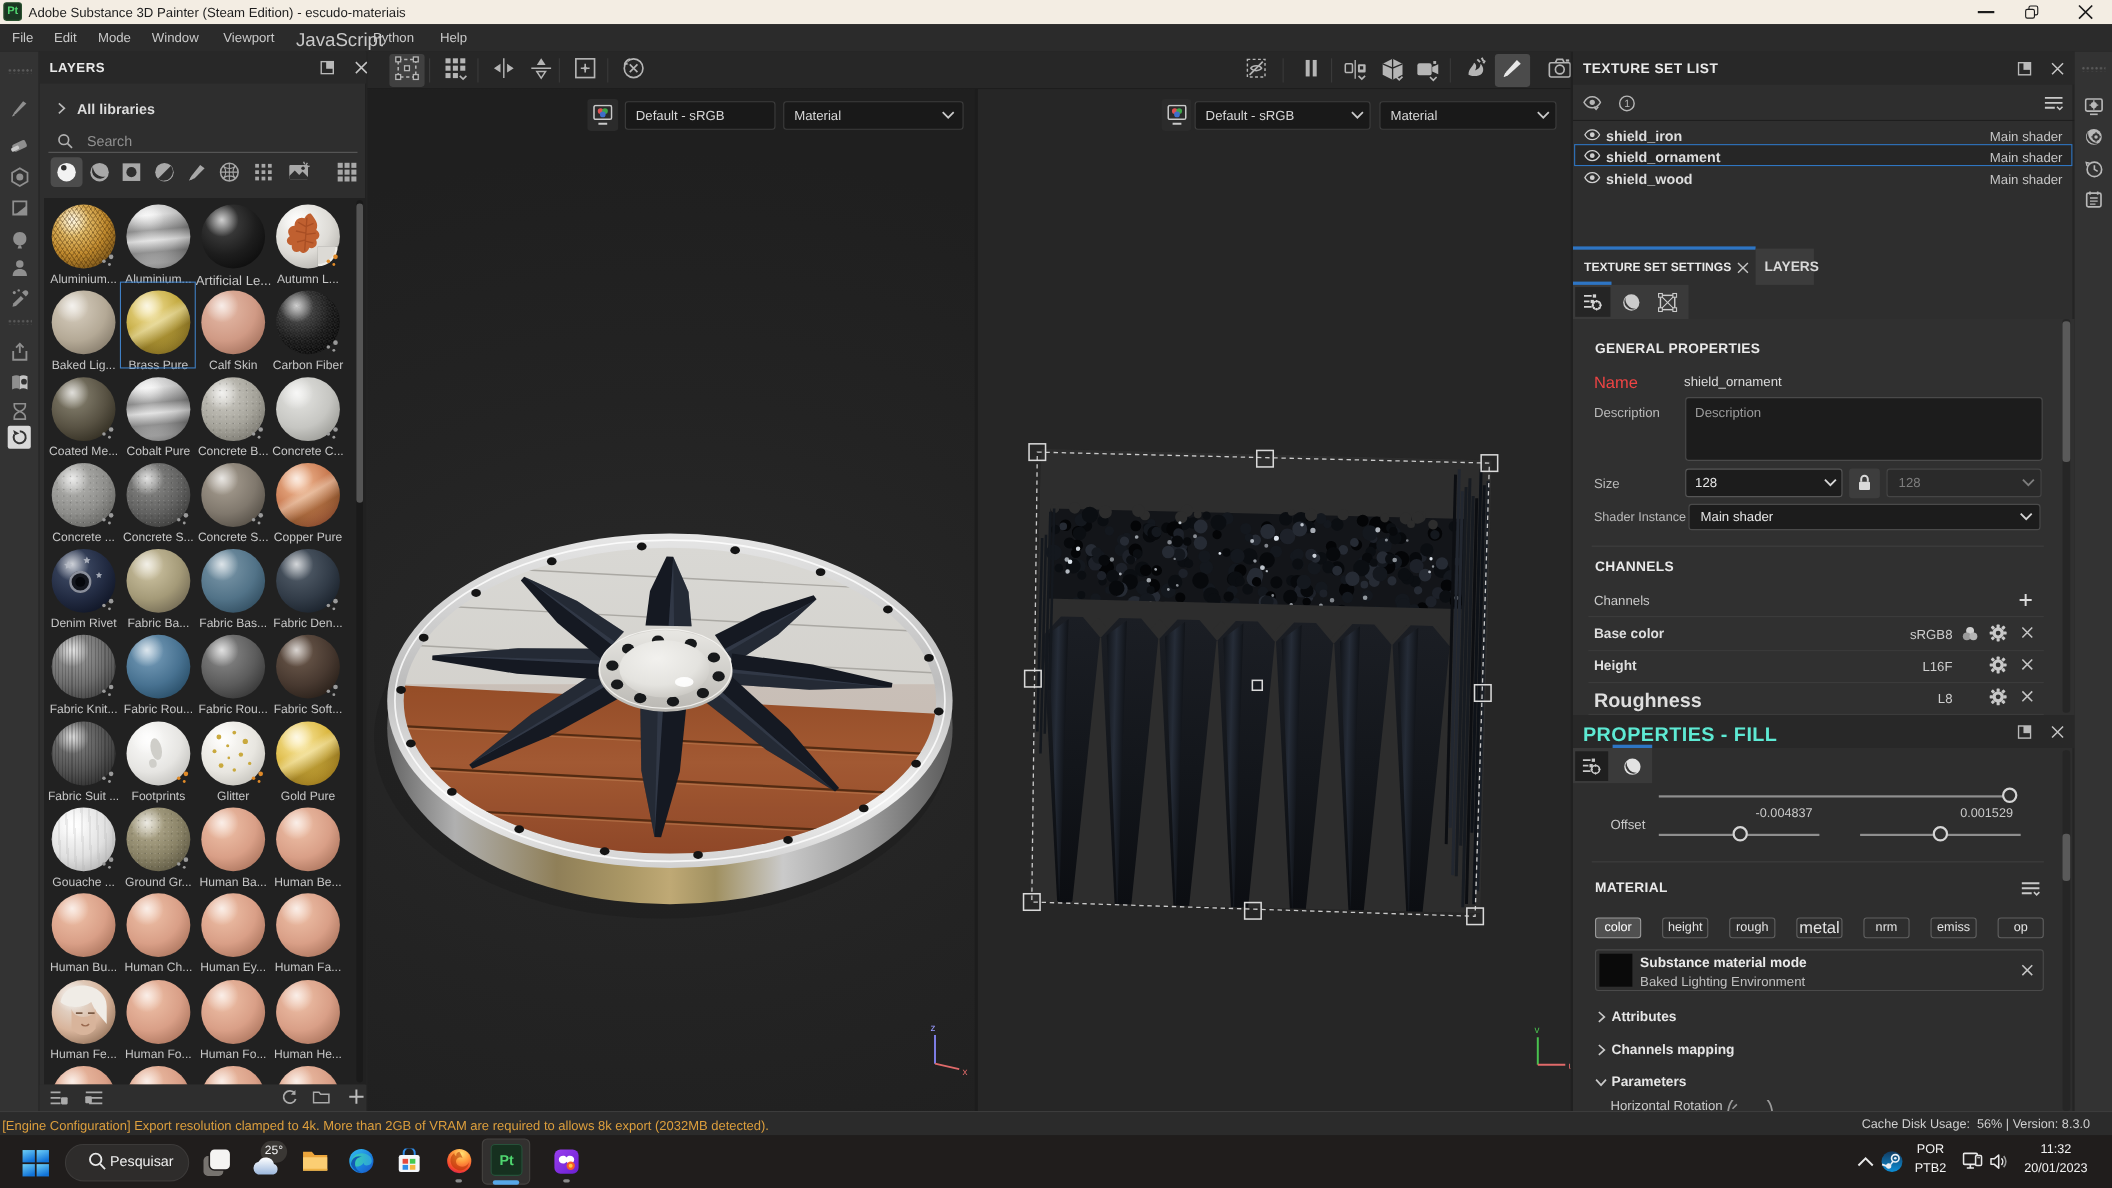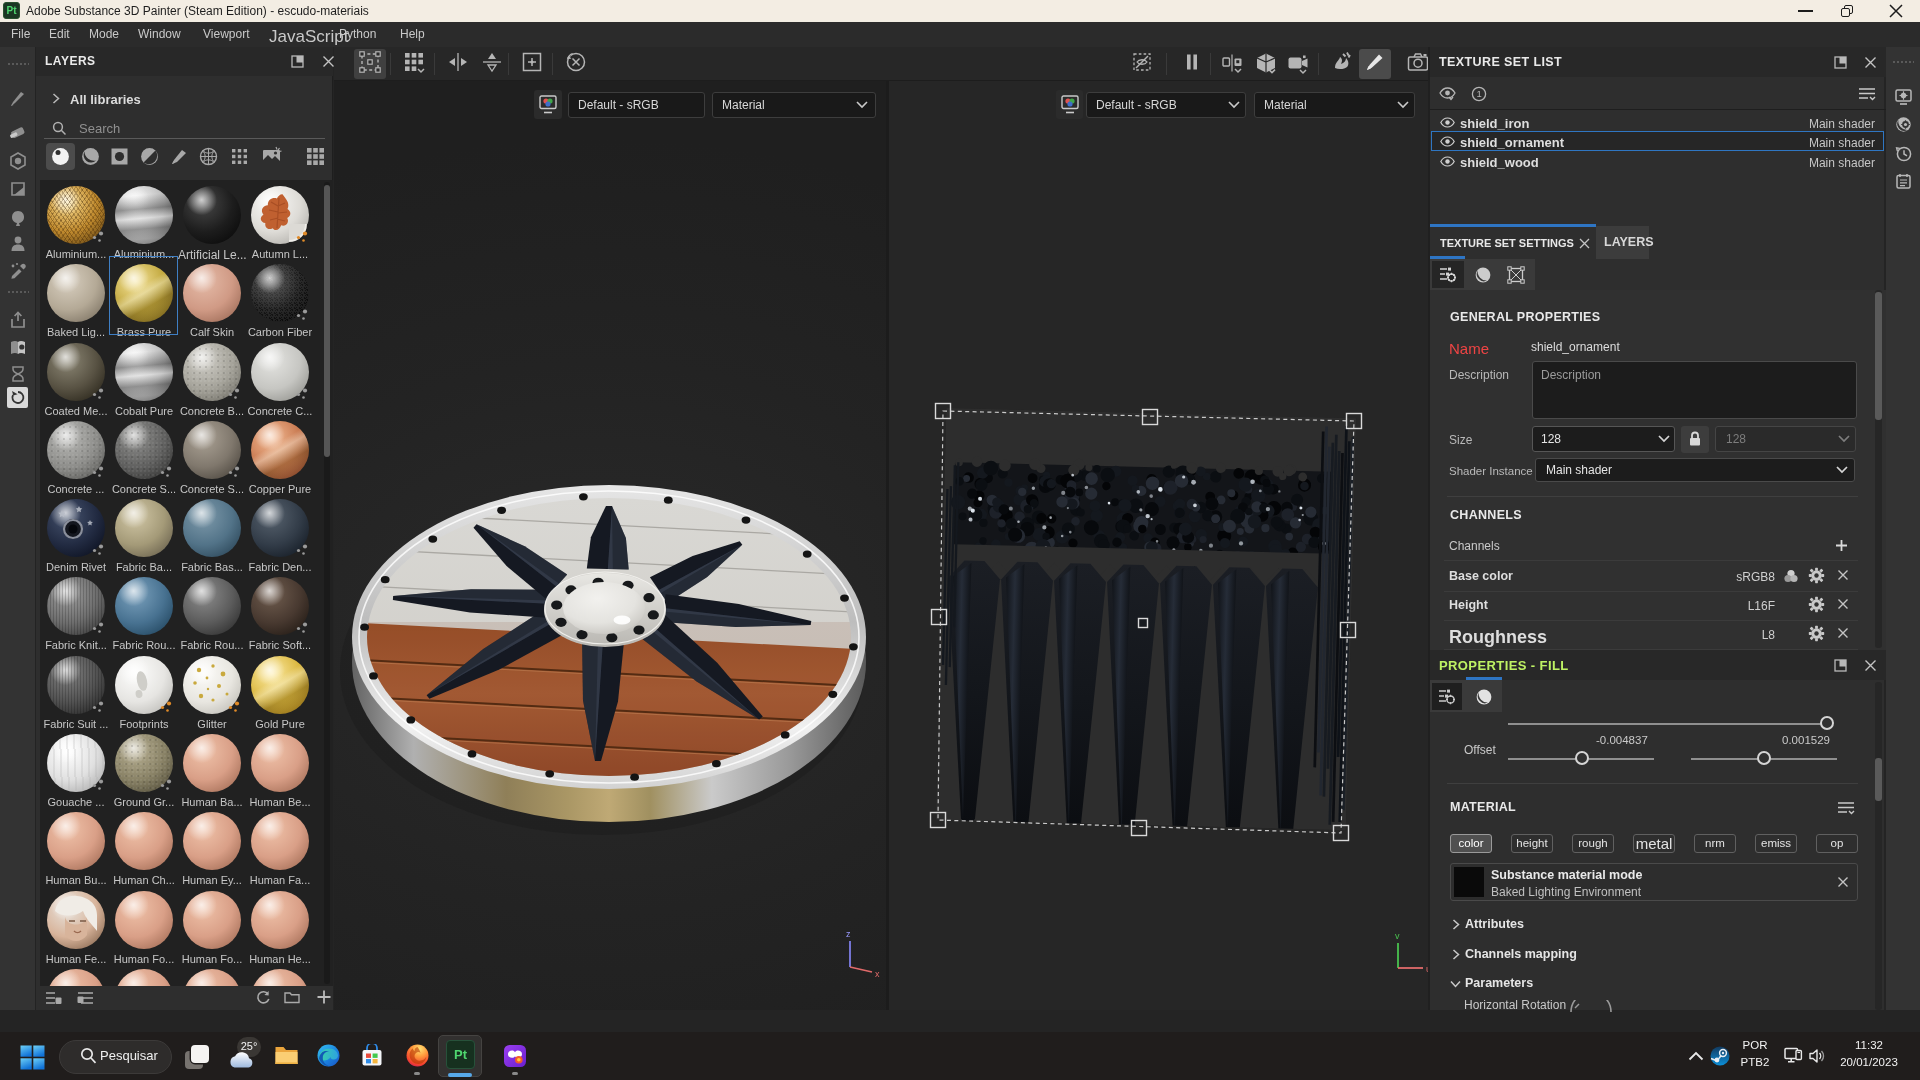--- a/index.html
+++ b/index.html
@@ -1265,21 +1265,21 @@
           <rect x="11.8" y="11.8" width="3" height="2.8" rx="0.6" transform="rotate(45 13.3 13.2)"></rect>
           <rect x="11.8" y="2.2" width="3" height="2.8" rx="0.6" transform="rotate(-45 13.3 3.6)"></rect>
           <rect x="2.2" y="11.8" width="3" height="2.8" rx="0.6" transform="rotate(-45 3.7 13.2)"></rect>
         </g>
       </svg>
       <svg class="abs" style="left:407px;top:580px" width="12" height="12">
         <path d="M1.5 1.5 L10.5 10.5 M10.5 1.5 L1.5 10.5" stroke="#c4c4c4" stroke-width="1.4"></path>
       </svg>
       <div class="abs" style="left:14px;top:602px;width:414px;height:1px;background:#3b3b3b;"></div>
       <div class="abs" style="left:0;top:603px;width:456px;height:30px;background:#282828;"></div>
-      <div class="abs" style="left:9px;top:611px;font-size:13px;font-weight:bold;letter-spacing:.4px;color:#bef264;">PROPERTIES - FILL</div>
+      <div class="abs" style="left:9px;top:611px;font-size:18px;font-weight:bold;letter-spacing:.4px;color:#5eead4;">PROPERTIES - FILL</div>
       <svg class="abs" style="left:404px;top:612px" width="13" height="13">
         <rect x="1" y="1" width="11" height="11" fill="none" stroke="#b9b9b9" stroke-width="1.3"></rect>
         <rect x="5.5" y="1" width="6.5" height="6.5" fill="#b9b9b9"></rect>
       </svg>
       <svg class="abs" style="left:434px;top:612px" width="13" height="13">
         <path d="M1.5 1.5 L11.5 11.5 M11.5 1.5 L1.5 11.5" stroke="#c4c4c4" stroke-width="1.4"></path>
       </svg>
       <div class="abs" style="left:0;top:633px;width:72px;height:32px;background:#3a3a3a;"></div>
       <div class="abs" style="left:2px;top:636px;width:30px;height:27px;background:#1f1f1f;"></div>
       <svg class="abs" style="left:8px;top:641px" width="18" height="17" viewBox="0 0 18 17">
@@ -1363,20 +1363,24 @@
       <svg class="abs" style="left:9px;top:98px" width="17" height="17" viewBox="0 0 17 17">
         <circle cx="9" cy="9" r="6.6" fill="none" stroke="#b8b8b8" stroke-width="1.5"></circle>
         <path d="M9 5.2 L9 9 L12 10.8" fill="none" stroke="#b8b8b8" stroke-width="1.5"></path>
         <path d="M2.4 6 L1.6 2.8 L4.8 3.4" fill="none" stroke="#b8b8b8" stroke-width="1.4"></path>
       </svg>
       <svg class="abs" style="left:9px;top:126px" width="17" height="17" viewBox="0 0 17 17">
         <rect x="2" y="2.6" width="13" height="12.4" rx="1.5" fill="none" stroke="#b8b8b8" stroke-width="1.5"></rect>
         <path d="M5 1 L5 4 M12 1 L12 4" stroke="#b8b8b8" stroke-width="1.5"></path>
         <path d="M5 7 L12 7 M5 9.8 L12 9.8 M5 12.6 L10 12.6" stroke="#b8b8b8" stroke-width="1.2"></path>
       </svg>
+    </div>
+    <div class="abs" style="left:0;top:1010px;width:1920px;height:22px;background:#2b2b2b;border-top:1px solid #3c3c3c;">
+      <div class="abs" style="left:2px;top:5px;font-size:11.8px;color:#dd9f3d;">[Engine Configuration] Export resolution clamped to 4k. More than 2GB of VRAM are required to allows 8k export (2032MB detected).</div>
+      <div class="abs" style="left:1600px;top:5px;width:300px;text-align:right;font-size:11.5px;color:#cfcfcf;">Cache Disk Usage:&nbsp; 56% | Version: 8.3.0</div>
     </div>
     <div class="abs" style="left:0;top:1032px;width:1920px;height:48px;background:#201d1c;">
       <svg class="abs" style="left:20px;top:13px" width="25" height="25" viewBox="0 0 25 25">
 <defs>
           <linearGradient id="winb" x1="0" y1="0" x2="0.4" y2="1">
             <stop offset="0" stop-color="#6ed0f7"></stop>
             <stop offset="1" stop-color="#1173d8"></stop>
           </linearGradient>
         </defs>
 <rect x="0.5" y="0.5" width="11.2" height="11.2" fill="url(#winb)"></rect>

